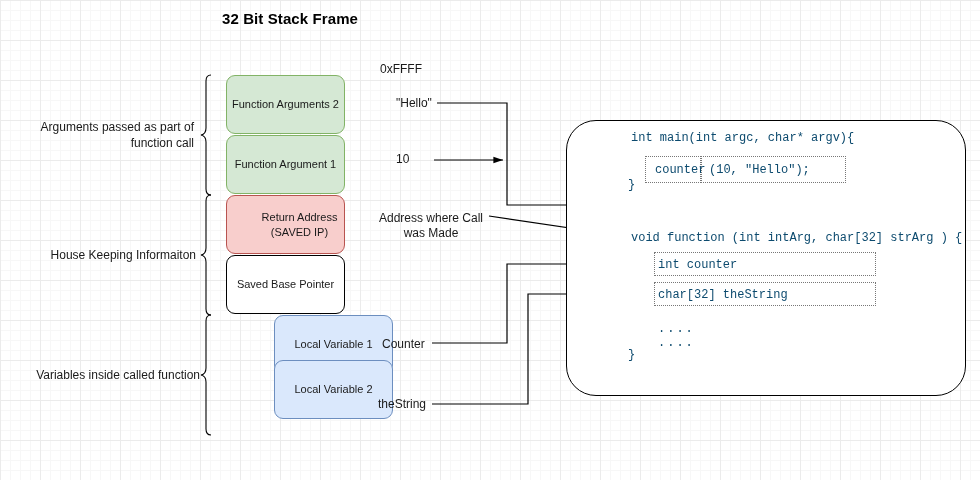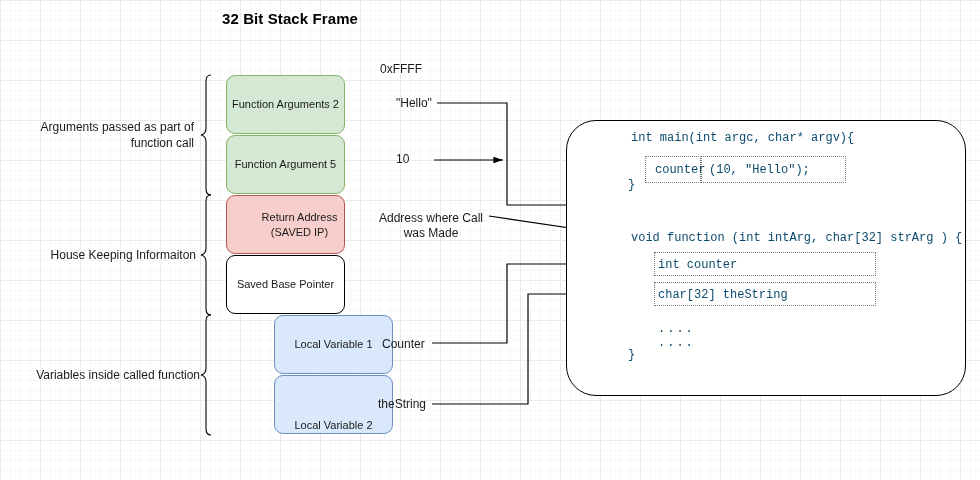--- a/index.html
+++ b/index.html
@@ -61,35 +61,35 @@
 
 <div class="abs" id="title">32 Bit Stack Frame</div>
 
 <div class="midlabel" style="left:380px;top:62px;">0xFFFF</div>
 <div class="midlabel" style="left:368px;top:453px;margin-top:46px;">0x000000</div>
 
 <div class="stackbox sb-green" style="top:75px;">
   <span>Function Arguments 2</span>
 </div>
 <div class="stackbox sb-green" style="top:135px;">
-  <span>Function Argument 5</span>
+  <span>Function Argument 1</span>
 </div>
 <div class="stackbox sb-red" style="top:195px;padding-left:28px;">
   <span>
     <span>Return Address</span><br>
     <span>(SAVED IP)</span>
   </span>
 </div>
 <div class="stackbox sb-white" style="top:255px;">
   <span>Saved Base Pointer</span>
 </div>
 <div class="stackbox sb-blue" style="top:315px;">
   <span>Local Variable 1</span>
 </div>
-<div class="stackbox sb-blue" style="top:375px;align-items:flex-end;">
+<div class="stackbox sb-blue" style="top:360px;">
   <span>Local Variable 2</span>
 </div>
 
 <div class="grouplabel" style="left:14px;top:119px;width:180px;">
   <span>Arguments passed as part of</span>
   <span>function call</span>
 </div>
 <div class="grouplabel" style="left:6px;top:247px;width:190px;">
   <span>House Keeping Informaiton</span>
 </div>

